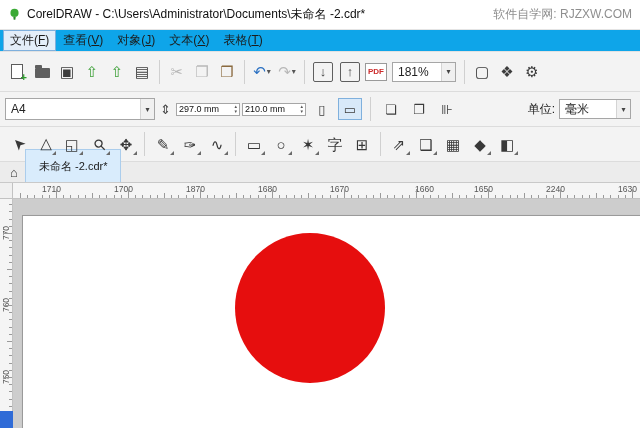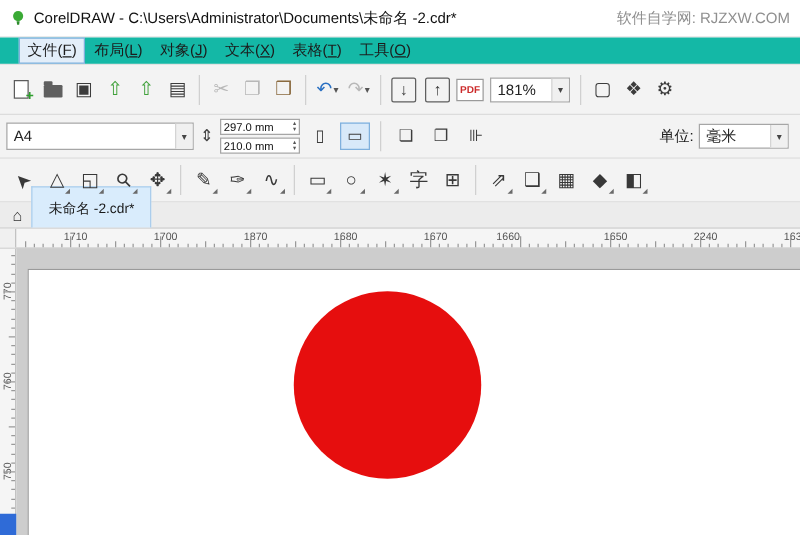--- a/index.html
+++ b/index.html
@@ -7,21 +7,21 @@
   body{font-family:"Liberation Sans","DejaVu Sans",sans-serif;font-size:12px;color:#222;background:#cdcdcd;cursor:default}
   .app{width:640px;height:428px;display:flex;flex-direction:column;background:#f3f3f3}
 
   
   .titlebar{height:30px;background:#ffffff;display:flex;align-items:center;padding:0 8px;border-bottom:1px solid #e4e4e4;flex:none}
   .logo{width:13px;height:13px;margin-right:6px;flex:none}
   .title-text{font-size:12px;color:#101010;white-space:nowrap}
   .watermark{margin-left:auto;color:#8f8f8f;font-size:12px;white-space:nowrap}
 
   
-  .menubar{height:22px;background:#14b8a6;display:flex;align-items:flex-end;padding:0 15px;border-bottom:1px solid #e2e2e2;flex:none;white-space:nowrap}
+  .menubar{height:22px;background:#0ea5e9;display:flex;align-items:flex-end;padding:0 3px;border-bottom:1px solid #e2e2e2;flex:none;white-space:nowrap}
   .menu-item{padding:1px 6px;border:1px solid transparent;font-size:12px;color:#1c1c1c}
   .menu-item.active{background:#e3eef9;border-color:#7fb0dd}
 
   
   .toolbar{display:flex;align-items:center;background:#f3f3f3;border-bottom:1px solid #dcdcdc;padding:0 5px;flex:none}
   .std{height:40px;gap:1px}
   .prop{height:35px;gap:4px}
   .tools{height:35px;gap:1px}
   .vsep{width:1px;height:24px;background:#d0d0d0;margin:0 4px;flex:none}
   .tbtn{min-width:24px;height:24px;display:flex;align-items:center;justify-content:center;border-radius:2px;position:relative;color:#3c3c3c;flex:none}
@@ -37,21 +37,21 @@
   .mini-folder{width:15px;height:10px;background:#5f5f5f;border-radius:1px;position:relative;margin-top:3px}
   .mini-folder::before{content:"";position:absolute;top:-3px;left:0;width:7px;height:3px;background:#5f5f5f;border-radius:1px 1px 0 0}
   .combo{height:20px;background:#fff;border:1px solid #a6a6a6;display:flex;align-items:center;font-size:12px;flex:none}
   .combo .val{padding:0 5px;flex:1;white-space:nowrap;overflow:hidden}
   .combo .arrow{width:14px;align-self:stretch;display:flex;align-items:center;justify-content:center;border-left:1px solid #d4d4d4;font-size:8px;color:#444;background:#f0f0f0}
   .zoom-combo{width:64px;margin:0 3px}
 
   
   .size-combo{width:150px;height:22px}
   .pm-icon{font-size:13px;color:#454545;margin:0 1px}
-  .dim-stack{display:flex;flex-direction:column;gap:2px}
+  .dim-stack{display:flex;gap:2px}
   .dim-field{width:64px;height:13px;background:#fff;border:1px solid #a6a6a6;display:flex;align-items:center;font-size:9px;padding:0 2px;color:#111}
   .dim-field .spin{margin-left:auto;display:flex;flex-direction:column;line-height:1;color:#555}
   .dim-field .spin i{font-style:normal;font-size:5px;line-height:5px}
   .pbtn{width:24px;height:22px;border:1px solid transparent;display:flex;align-items:center;justify-content:center;font-size:13px;color:#3c3c3c;flex:none}
   .pbtn.active{background:#d8e9f9;border-color:#7fb0dd}
   .units-label{margin-left:auto;font-size:12px;color:#1c1c1c;white-space:nowrap}
   .units-combo{width:72px;margin-right:4px}
 
   
   .tool{width:26px;height:26px;display:flex;align-items:center;justify-content:center;position:relative;color:#383838;flex:none;border-radius:2px}
@@ -60,21 +60,21 @@
 
   
   .tabbar{height:21px;background:#ececec;display:flex;align-items:flex-end;border-bottom:1px solid #c9c9c9;padding-left:3px;flex:none}
   .home-btn{width:22px;height:20px;display:flex;align-items:center;justify-content:center;font-size:13px;color:#333}
   .doc-tab{height:20px;padding:16px 13px;display:flex;align-items:center;background:#d9ecfc;border:1px solid #abcdec;border-bottom:none;font-size:11px;color:#1a1a1a;white-space:nowrap}
 
   
   .ruler-row{display:flex;height:16px;background:#f5f5f5;border-bottom:1px solid #c2c2c2;flex:none}
   .corner{width:13px;background:#f0f0f0;border-right:1px solid #c2c2c2;flex:none}
   .hruler{position:relative;flex:1;overflow:hidden}
-  .hlab{position:absolute;top:1px;width:28px;text-align:right;font-size:8.5px;color:#555}
+  .hlab{position:absolute;top:1px;width:28px;text-align:left;font-size:8.5px;color:#555}
   .htick{position:absolute;bottom:0;width:1px;height:3px;background:#9a9a9a}
   .htick.mid{height:5px}
   .htick.major{height:9px}
   .canvas-row{position:relative;height:237px;flex:none}
   .vruler{position:absolute;left:0;top:0;width:13px;height:100%;background:#f5f5f5;border-right:1px solid #c2c2c2;overflow:hidden;z-index:2}
   .vlab{position:absolute;left:-9px;width:30px;text-align:center;font-size:8.5px;color:#555;transform:rotate(-90deg)}
   .vtick{position:absolute;right:0;height:1px;width:3px;background:#9a9a9a}
   .vtick.mid{width:5px}
   .vtick.major{width:9px}
   .canvas{position:absolute;left:13px;top:0;right:0;bottom:0;background:#cdcdcd;overflow:hidden}
@@ -91,25 +91,24 @@
     <svg class="logo" id="logo-balloon" viewBox="0 0 16 16">
       <circle cx="8" cy="6" r="5" fill="#3aaa35"></circle>
       <path d="M6.5 11 L9.5 11 L9 14.5 L7 14.5 Z" fill="#2e8b2e"></path>
     </svg>
     <span class="title-text">CorelDRAW - C:\Users\Administrator\Documents\未命名 -2.cdr*</span>
     <span class="watermark">软件自学网: RJZXW.COM</span>
   </div>
 
   <div class="menubar">
       <div class="menu-item active">文件(<u>F</u>)</div>
-      <div class="menu-item">布局(<u>L</u>)</div>
+      <div class="menu-item">查看(<u>V</u>)</div>
       <div class="menu-item">对象(<u>J</u>)</div>
       <div class="menu-item">文本(<u>X</u>)</div>
       <div class="menu-item">表格(<u>T</u>)</div>
-      <div class="menu-item">工具(<u>O</u>)</div>
     </div>
 
   <div class="toolbar std">
       <div class="tbtn">
         <div class="mini-page">
           <div class="mini-plus">+</div>
         </div>
       </div>
       <div class="tbtn">
         <div class="mini-folder"></div>
@@ -336,21 +335,21 @@
         <i class="htick major" style="left: 331px;"></i>
         <i class="htick" style="left: 338.2px;"></i>
         <i class="htick" style="left: 345.4px;"></i>
         <i class="htick" style="left: 352.6px;"></i>
         <i class="htick" style="left: 359.8px;"></i>
         <i class="htick mid" style="left: 367px;"></i>
         <i class="htick" style="left: 374.2px;"></i>
         <i class="htick" style="left: 381.4px;"></i>
         <i class="htick" style="left: 388.6px;"></i>
         <i class="htick" style="left: 395.8px;"></i>
-        <span class="hlab" style="left: 375px;">1660</span>
+        <span class="hlab" style="left: 402px;">1660</span>
         <i class="htick major" style="left: 403px;"></i>
         <i class="htick" style="left: 410.2px;"></i>
         <i class="htick" style="left: 417.4px;"></i>
         <i class="htick" style="left: 424.6px;"></i>
         <i class="htick" style="left: 431.8px;"></i>
         <i class="htick mid" style="left: 439px;"></i>
         <i class="htick" style="left: 446.2px;"></i>
         <i class="htick" style="left: 453.4px;"></i>
         <i class="htick" style="left: 460.6px;"></i>
         <i class="htick" style="left: 467.8px;"></i>

